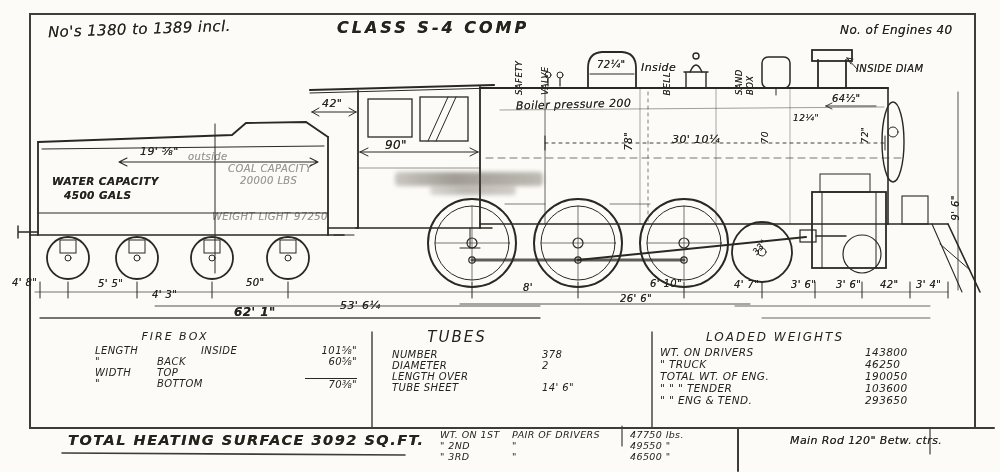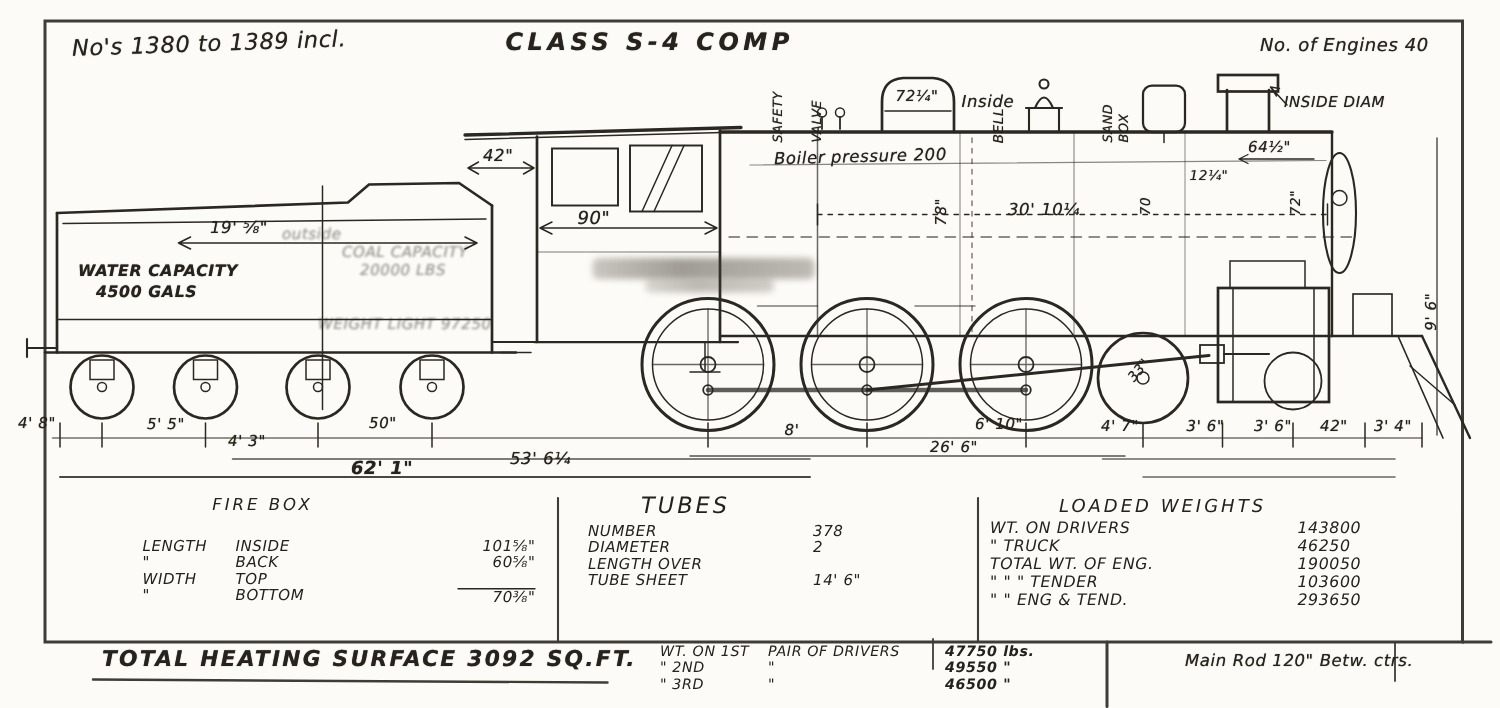--- a/index.html
+++ b/index.html
@@ -19,21 +19,21 @@
   .dim{font-size:10px;}
   .vert{transform:rotate(-90deg);transform-origin:0 100%;}
   .smudge{position:absolute;border-radius:4px;filter:blur(2.2px);
     background:linear-gradient(90deg,rgba(70,62,52,.28),rgba(70,62,52,.5) 40%,rgba(70,62,52,.34));}
   .tbl{position:absolute;}
   .tbl .hdr{font-weight:normal;font-style:italic;letter-spacing:2px;text-align:center;}
   .row{display:flex;font-style:italic;letter-spacing:.4px;}
   .fb-c1{width:62px;} .fb-c2{flex:1;} .fb-v{width:52px;text-align:right;}
   .tu-c1{width:150px;} .tu-v{width:70px;}
   .lw-c1{width:205px;} .lw-v{width:80px;}
-  .dr-c1{width:72px;} .dr-c2{width:118px;} .dr-c3{flex:1;font-weight:bold;}
+  .dr-c1{width:72px;} .dr-c2{width:118px;} .dr-c3{flex:1;}
   .ruleTop{border-top:1.5px solid #2a2721;}
 </style>
 </head>
 <body>
 
 <div id="stage">
 
   <svg class="draw" width="1000" height="472" viewBox="0 0 1000 472" stroke="#2b2822" fill="none" stroke-linecap="round">
 
     <g stroke-width="2" opacity=".9">
@@ -241,21 +241,21 @@
   <span class="lbl hand dim" style="left:836px;top:280px;">3' 6"</span>
   <span class="lbl hand dim" style="left:880px;top:280px;">42"</span>
   <span class="lbl hand dim" style="left:916px;top:280px;">3' 4"</span>
 
   <span class="lbl hand dim" style="left:620px;top:294px;">26' 6"</span>
   <span class="lbl hand" style="left:340px;top:300px;font-size:11px;">53' 6¼</span>
   <span class="lbl hand bold" style="left:234px;top:306px;font-size:12px;">62' 1"</span>
 
   <div class="tbl" style="left:95px;top:330px;width:262px;font-size:10px;">
     <div class="hdr" style="width:160px;font-size:11px;">FIRE BOX</div>
-    <div class="row" style="margin-top:16px;">
+    <div class="row" style="margin-top:2px;gap:44px;">
       <span class="fb-c1">LENGTH</span>
       <span class="fb-c2">INSIDE</span>
       <span class="fb-v">101⅝"</span>
     </div>
     <div class="row">
       <span class="fb-c1">"</span>
       <span class="fb-c2">BACK</span>
       <span class="fb-v">60⅝"</span>
     </div>
     <div class="row">

